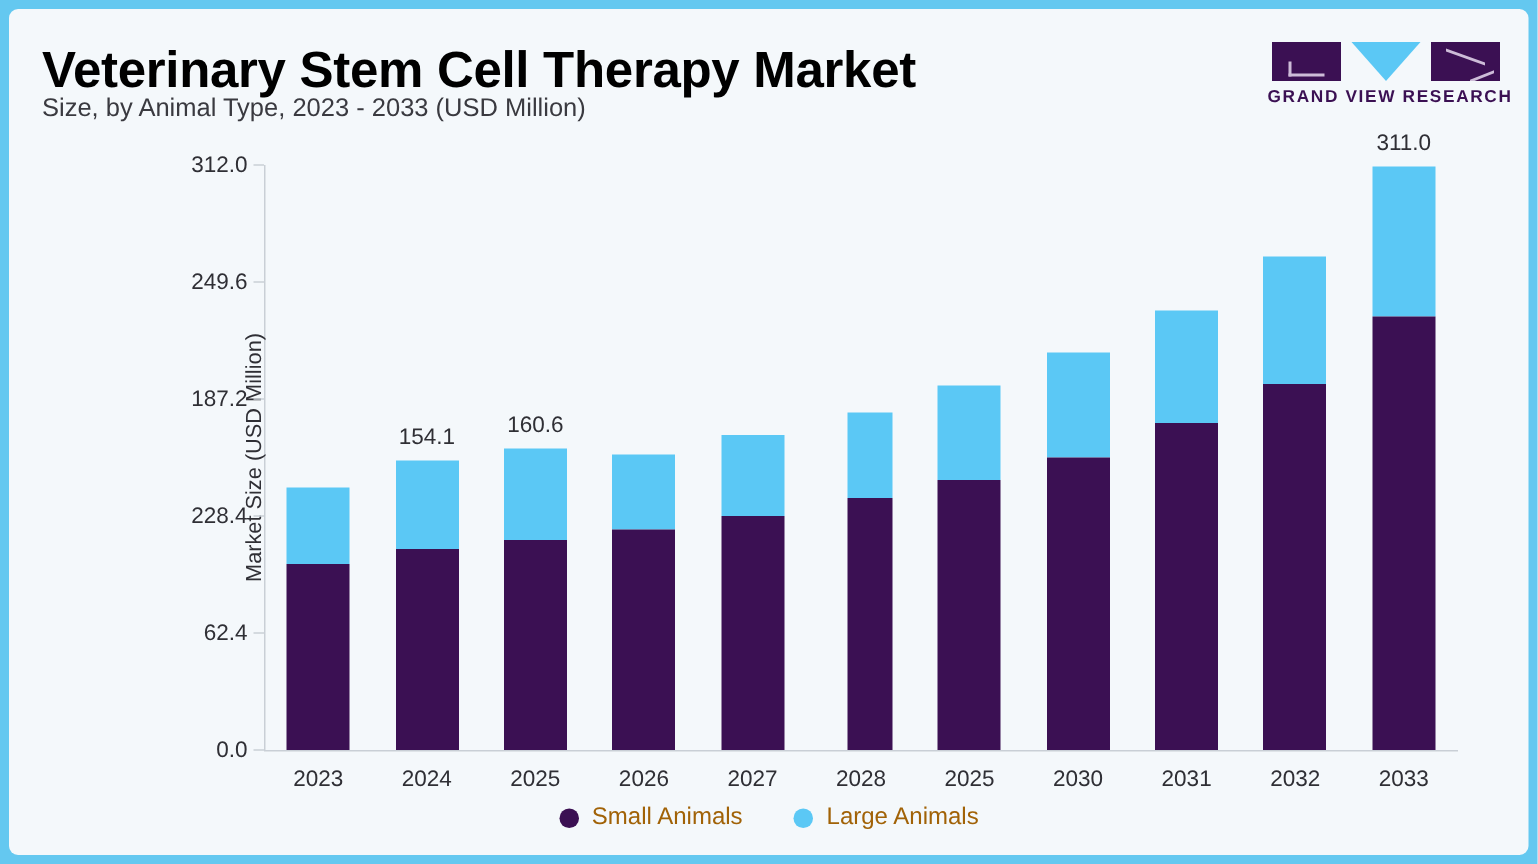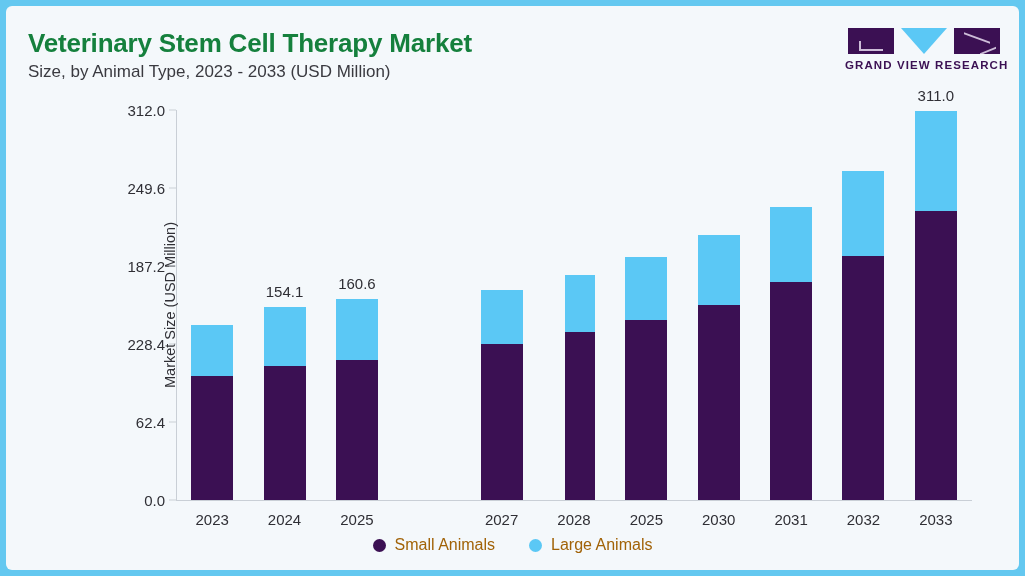--- a/index.html
+++ b/index.html
@@ -13,22 +13,22 @@
   #card {
     position:absolute;
     left:6px; top:6px;
     width:1013px; height:564px;
     background:#f4f8fb;
     border-radius:6px;
   }
   
   #title {
     position:absolute; left:22px; top:22px;
-    font-size:26px; font-weight:bold;
-    color:#15803d; letter-spacing:-0.2px;
+    font-size:34px; font-weight:bold;
+    color:#000000; letter-spacing:-0.2px;
     white-space:nowrap;
   }
   #subtitle {
     position:absolute; left:22px; top:56px;
     font-size:17px; color:#3a3a40;
     white-space:nowrap;
   }
   
   #logo { position:absolute; right:16px; top:22px; width:158px; }
   #logo-marks { display:flex; align-items:flex-start; justify-content:center; gap:7px; height:26px; }
@@ -155,20 +155,25 @@
         <div class="seg-small" style="height: 134.125px; background: rgb(59, 16, 83);"></div>
         <div class="bar-label">154.1</div>
         <div class="x-tick">2024</div>
       </div>
       <div class="bar-group" style="left: 159.909px; width: 42px;">
         <div class="seg-large" style="height: 60.875px; background: rgb(91, 200, 245);"></div>
         <div class="seg-small" style="height: 139.875px; background: rgb(59, 16, 83);"></div>
         <div class="bar-label">160.6</div>
         <div class="x-tick">2025</div>
       </div>
+      <div class="bar-group" style="left: 232.273px; width: 42px;">
+        <div class="seg-large" style="height: 49.625px; background: rgb(91, 200, 245);"></div>
+        <div class="seg-small" style="height: 147.5px; background: rgb(59, 16, 83);"></div>
+        <div class="x-tick">2026</div>
+      </div>
       <div class="bar-group" style="left: 304.636px; width: 42px;">
         <div class="seg-large" style="height: 54.125px; background: rgb(91, 200, 245);"></div>
         <div class="seg-small" style="height: 156px; background: rgb(59, 16, 83);"></div>
         <div class="x-tick">2027</div>
       </div>
       <div class="bar-group" style="left: 377px; width: 42px; padding-left: 12px;">
         <div class="seg-large" style="height: 57.5px; background: rgb(91, 200, 245);"></div>
         <div class="seg-small" style="height: 167.875px; background: rgb(59, 16, 83);"></div>
         <div class="x-tick">2028</div>
       </div>

